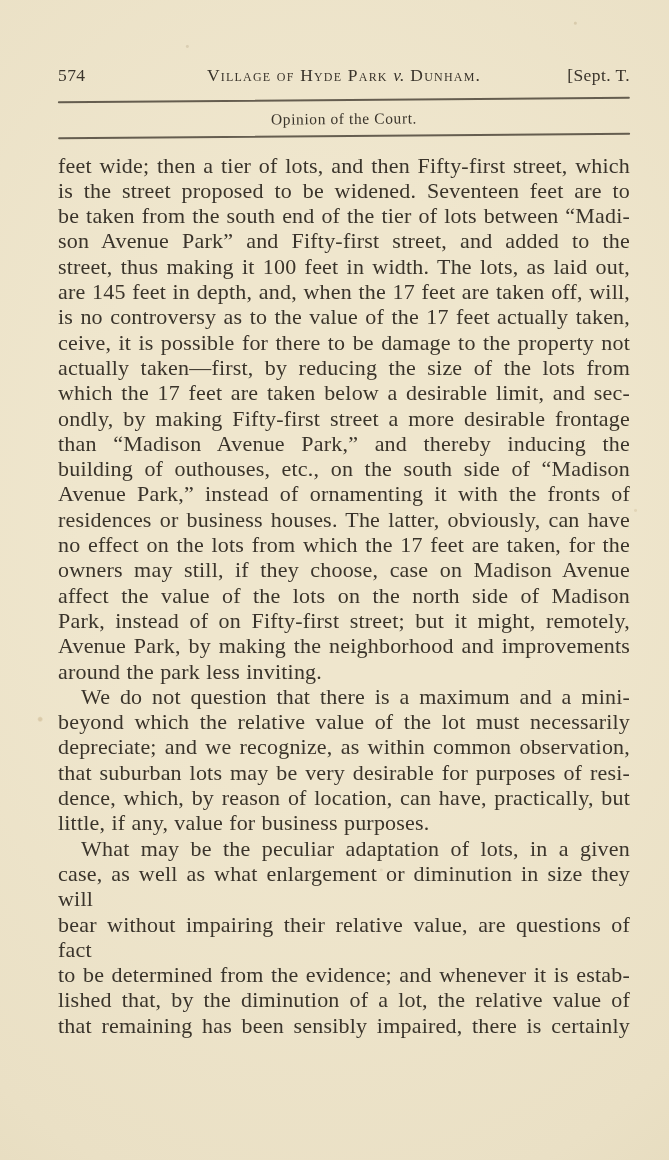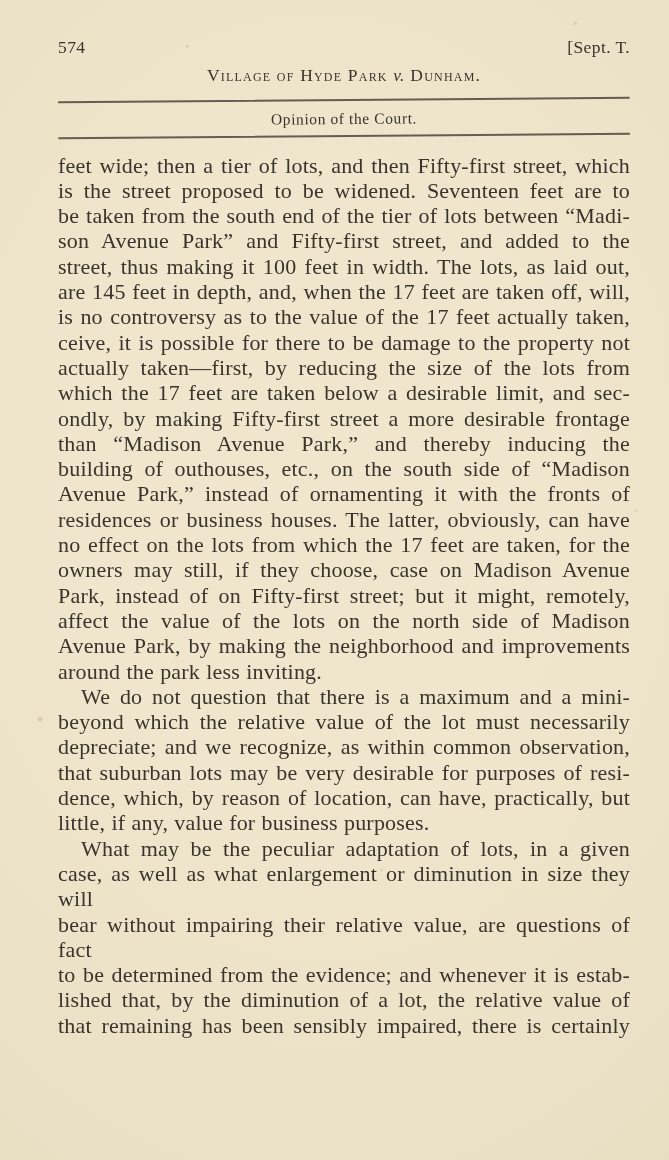--- a/index.html
+++ b/index.html
@@ -28,21 +28,21 @@
     overflow:hidden;
   }
   .content{
     position:absolute;
     left:58px;top:0;
     width:572px;
   }
   .header-row{
     margin-top:37px;
     display:flex;
-    align-items:flex-start;
+    align-items:flex-end;
     font-size:17.5px;
     letter-spacing:.4px;
     gap:48px;
   }
   .page-number{width:86px;text-align:left;}
   .case-title{
     flex:1;
     text-align:center;
     font-variant:small-caps;
     letter-spacing:1.2px;
@@ -122,22 +122,22 @@
           <div class="line">ceive, it is possible for there to be damage to the property not</div>
           <div class="line">actually taken—first, by reducing the size of the lots from</div>
           <div class="line">which the 17 feet are taken below a desirable limit, and sec-</div>
           <div class="line">ondly, by making Fifty-first street a more desirable frontage</div>
           <div class="line">than “Madison Avenue Park,” and thereby inducing the</div>
           <div class="line">building of outhouses, etc., on the south side of “Madison</div>
           <div class="line">Avenue Park,” instead of ornamenting it with the fronts of</div>
           <div class="line">residences or business houses.  The latter, obviously, can have</div>
           <div class="line">no effect on the lots from which the 17 feet are taken, for the</div>
           <div class="line">owners may still, if they choose, case on Madison Avenue</div>
+          <div class="line">affect the value of the lots on the north side of Madison</div>
           <div class="line">Park, instead of on Fifty-first street; but it might, remotely,</div>
-          <div class="line">affect the value of the lots on the north side of Madison</div>
           <div class="line">Avenue Park, by making the neighborhood and improvements</div>
           <div class="line final">around the park less inviting.</div>
         </div>
         <div class="paragraph indent">
           <div class="line">We do not question that there is a maximum and a mini-</div>
           <div class="line">beyond which the relative value of the lot must necessarily</div>
           <div class="line">depreciate; and we recognize, as within common observation,</div>
           <div class="line">that suburban lots may be very desirable for purposes of resi-</div>
           <div class="line">dence, which, by reason of location, can have, practically, but</div>
           <div class="line final">little, if any, value for business purposes.</div>

